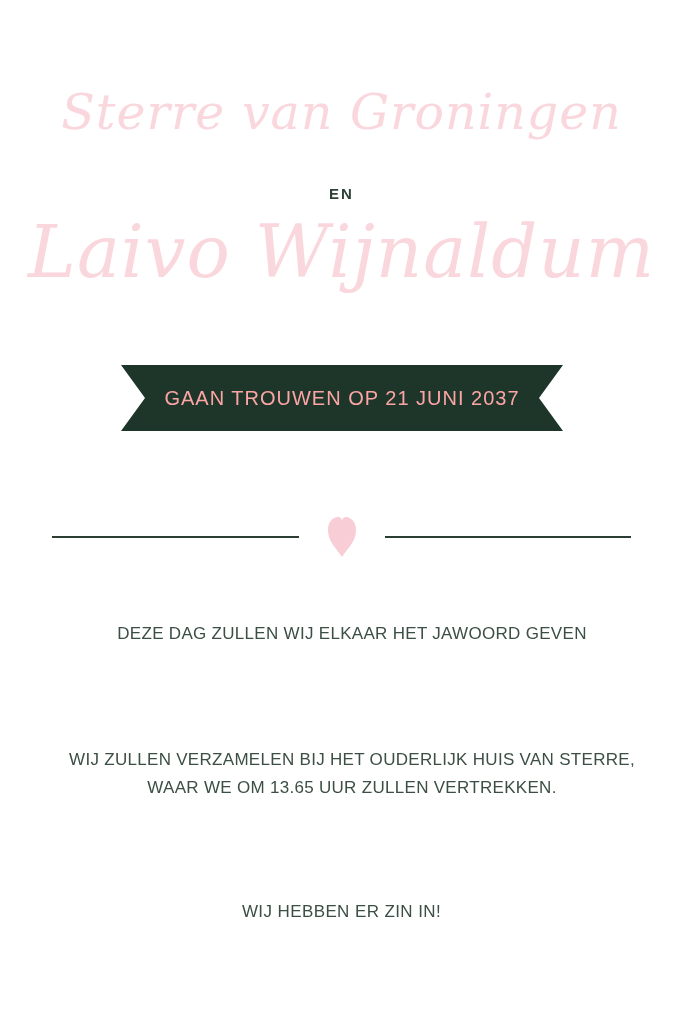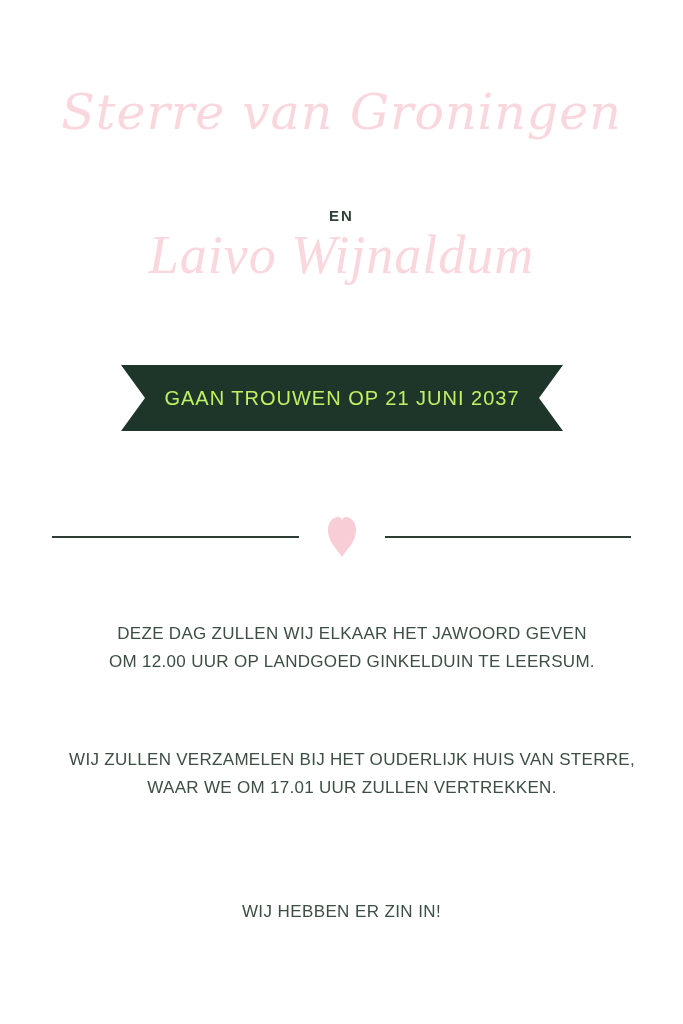--- a/index.html
+++ b/index.html
@@ -29,48 +29,46 @@
     color: #f9d7dd;
     margin: 0;
     white-space: nowrap;
   }
   .name-bride {
     top: 84px;
     font-size: 49px;
     letter-spacing: 1px;
   }
   .name-groom {
-    top: 224px;
-    font-size: 54px;
+    top: 210px;
+    font-size: 72px;
     letter-spacing: 1px;
-    font-family: Liberation Serif, serif;
   }
   .conjunction {
     top: 185px;
     font-size: 15px;
     font-weight: 700;
     letter-spacing: 2px;
     color: #2e4237;
-    margin-top: 22px;
   }
   
   .banner {
     position: absolute;
     top: 365px;
     left: 121px;
     width: 442px;
     height: 66px;
     background: #1e3529;
     clip-path: polygon(0 0, 100% 0, calc(100% - 24px) 50%, 100% 100%, 0 100%, 24px 50%);
     display: flex;
     align-items: center;
     justify-content: center;
   }
   .banner-label {
-    color: #bef264;
+    color: #fca5a5;
     font-size: 20px;
     letter-spacing: 1px;
     white-space: nowrap;
   }
   
   .divider {
     position: absolute;
     top: 512px;
     left: 52px;
     right: 52px;
@@ -129,24 +127,23 @@
     <span class="heart-wrap">
       <svg width="34" height="46" viewBox="0 0 34 46" aria-hidden="true">
         <path d="M17 43 C 12 35, 3 28, 3 16 C 3 8, 8 3, 13 3 C 15.5 3, 16.6 4.8, 17 6.5 C 17.4 4.8, 18.5 3, 21 3 C 26 3, 31 8, 31 16 C 31 28, 22 35, 17 43 Z" fill="#f8cdd5"></path>
       </svg>
     </span>
     <span class="divider-line"></span>
   </div>
 
   <p class="centered-block body-par p1">
     <span>DEZE DAG ZULLEN WIJ ELKAAR HET JAWOORD GEVEN</span><br>
-    <span>OM 12.00 UUR OP LANDGOED GINKELDUIN TE LEERSUM.</span>
   </p>
 
 
   <p class="centered-block body-par p3">
     <span>WIJ ZULLEN VERZAMELEN BIJ HET OUDERLIJK HUIS VAN STERRE,</span><br>
-    <span>WAAR WE OM 17.01 UUR ZULLEN VERTREKKEN.</span>
+    <span>WAAR WE OM 13.65 UUR ZULLEN VERTREKKEN.</span>
   </p>
 
   <p class="centered-block closing">WIJ HEBBEN ER ZIN IN!</p>
 
 </div>
 
 </body></html>

